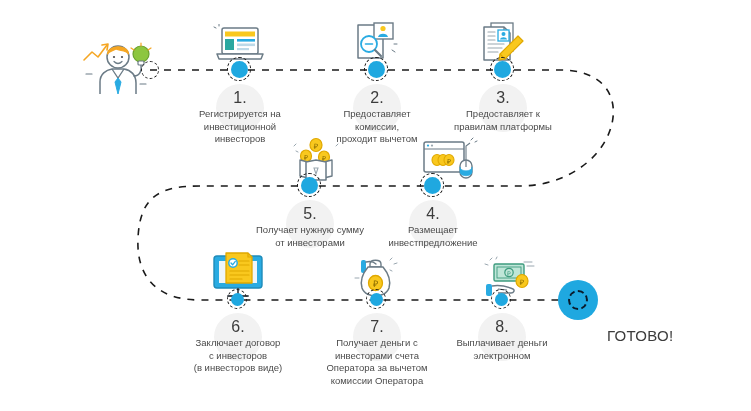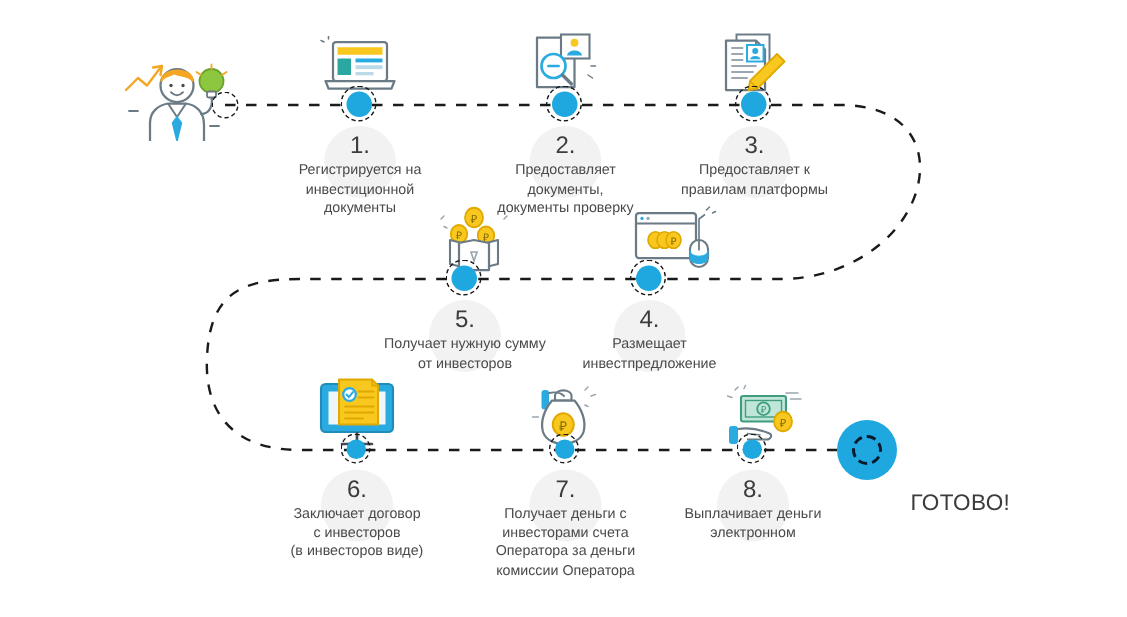--- a/index.html
+++ b/index.html
@@ -109,21 +109,21 @@
   </div>
   <div class="node" style="left:240px;top:70px;">
     <div class="ring"></div>
     <div class="dot"></div>
   </div>
   <div class="step-bubble" style="left:240px;top:84px;"></div>
   <div class="step-text" style="left:240px;top:88px;">
     <span class="step-num">1.</span>
     <span>Регистрируется на</span><br>
     <span>инвестиционной</span><br>
-    <span>документы</span>
+    <span>инвесторов</span>
   </div>
 
   <div class="icon" style="left:350px;top:20px;width:52px;height:44px;">
     <svg width="52" height="44" viewBox="0 0 52 44">
       <path d="M8,5 L26,5 L33,12 L33,38 L8,38 Z" fill="#ffffff" stroke="#6b7b86" stroke-width="1.5" stroke-linejoin="round"></path>
       <path d="M26,5 L26,12 L33,12" fill="none" stroke="#6b7b86" stroke-width="1.3"></path>
       <rect x="24" y="3" width="19" height="16" fill="#ffffff" stroke="#6b7b86" stroke-width="1.4"></rect>
       <circle cx="33" cy="8.5" r="2.6" fill="#f9c81e"></circle>
       <path d="M28,17 C28.5,12.5 37.5,12.5 38,17 Z" fill="#29abe2"></path>
       <circle cx="19" cy="24" r="8" fill="#ffffff" stroke="#29abe2" stroke-width="1.8"></circle>
@@ -133,22 +133,22 @@
     </svg>
   </div>
   <div class="node" style="left:377px;top:70px;">
     <div class="ring"></div>
     <div class="dot"></div>
   </div>
   <div class="step-bubble" style="left:377px;top:84px;"></div>
   <div class="step-text" style="left:377px;top:88px;">
     <span class="step-num">2.</span>
     <span>Предоставляет</span><br>
-    <span>документы,</span><br>
-    <span>документы проверку</span>
+    <span>комиссии,</span><br>
+    <span>проходит вычетом</span>
   </div>
 
   <div class="icon" style="left:478px;top:18px;width:50px;height:46px;">
     <svg width="50" height="46" viewBox="0 0 50 46">
       <rect x="13" y="5" width="22" height="28" fill="#ffffff" stroke="#6b7b86" stroke-width="1.3"></rect>
       <path d="M6,9 L26,9 L32,15 L32,42 L6,42 Z" fill="#ffffff" stroke="#6b7b86" stroke-width="1.5" stroke-linejoin="round"></path>
       <path d="M26,9 L26,15 L32,15" fill="none" stroke="#6b7b86" stroke-width="1.3"></path>
       <rect x="20" y="12" width="11" height="11" fill="#ffffff" stroke="#29abe2" stroke-width="1.3"></rect>
       <circle cx="25.5" cy="16" r="2" fill="#29abe2"></circle>
       <path d="M22,21.5 C22.5,18.5 28.5,18.5 29,21.5 Z" fill="#29abe2"></path>
@@ -212,21 +212,21 @@
     </svg>
   </div>
   <div class="node" style="left:310px;top:186px;">
     <div class="ring"></div>
     <div class="dot"></div>
   </div>
   <div class="step-bubble" style="left:310px;top:200px;"></div>
   <div class="step-text" style="left:310px;top:204px;">
     <span class="step-num">5.</span>
     <span>Получает нужную сумму</span><br>
-    <span>от инвесторов</span>
+    <span>от инвесторами</span>
   </div>
 
   <div class="icon" style="left:206px;top:250px;width:64px;height:50px;">
     <svg width="64" height="50" viewBox="0 0 64 50">
       <rect x="8" y="6" width="48" height="32" rx="3" fill="#29abe2" stroke="#1f8cba" stroke-width="1.4"></rect>
       <rect x="13" y="11" width="38" height="22" fill="#eef6fa"></rect>
       <path d="M20,3 L42,3 L46,7 L46,33 L20,33 Z" fill="#f9c81e" stroke="#e0a800" stroke-width="1.3" stroke-linejoin="round"></path>
       <path d="M42,3 L42,7 L46,7" fill="none" stroke="#e0a800" stroke-width="1.2"></path>
       <circle cx="27" cy="13" r="4.2" fill="#ffffff" stroke="#29abe2" stroke-width="1.5"></circle>
       <path d="M25,13 L26.6,14.8 L29.3,11.4" fill="none" stroke="#29abe2" stroke-width="1.3" stroke-linecap="round" stroke-linejoin="round"></path>
@@ -261,21 +261,21 @@
   </div>
   <div class="node small" style="left:377px;top:300px;">
     <div class="ring"></div>
     <div class="dot"></div>
   </div>
   <div class="step-bubble" style="left:377px;top:313px;"></div>
   <div class="step-text" style="left:377px;top:317px;">
     <span class="step-num">7.</span>
     <span>Получает деньги с</span><br>
     <span>инвесторами счета</span><br>
-    <span>Оператора за деньги</span><br>
+    <span>Оператора за вычетом</span><br>
     <span>комиссии Оператора</span>
   </div>
 
   <div class="icon" style="left:480px;top:256px;width:62px;height:44px;">
     <svg width="62" height="44" viewBox="0 0 62 44">
       <rect x="14" y="8" width="30" height="17" rx="1.5" fill="#bfe6d8" stroke="#3f9c7f" stroke-width="1.4"></rect>
       <rect x="17" y="11" width="24" height="11" fill="none" stroke="#3f9c7f" stroke-width="0.9"></rect>
       <circle cx="29" cy="16.5" r="4.2" fill="none" stroke="#3f9c7f" stroke-width="1.2"></circle>
       <text x="29" y="19.5" font-size="6.5" text-anchor="middle" fill="#3f9c7f" font-family="'Liberation Sans',sans-serif">₽</text>
       <ellipse cx="42" cy="25" rx="6" ry="6.5" fill="#f9c81e" stroke="#e0a800" stroke-width="1.2"></ellipse>

